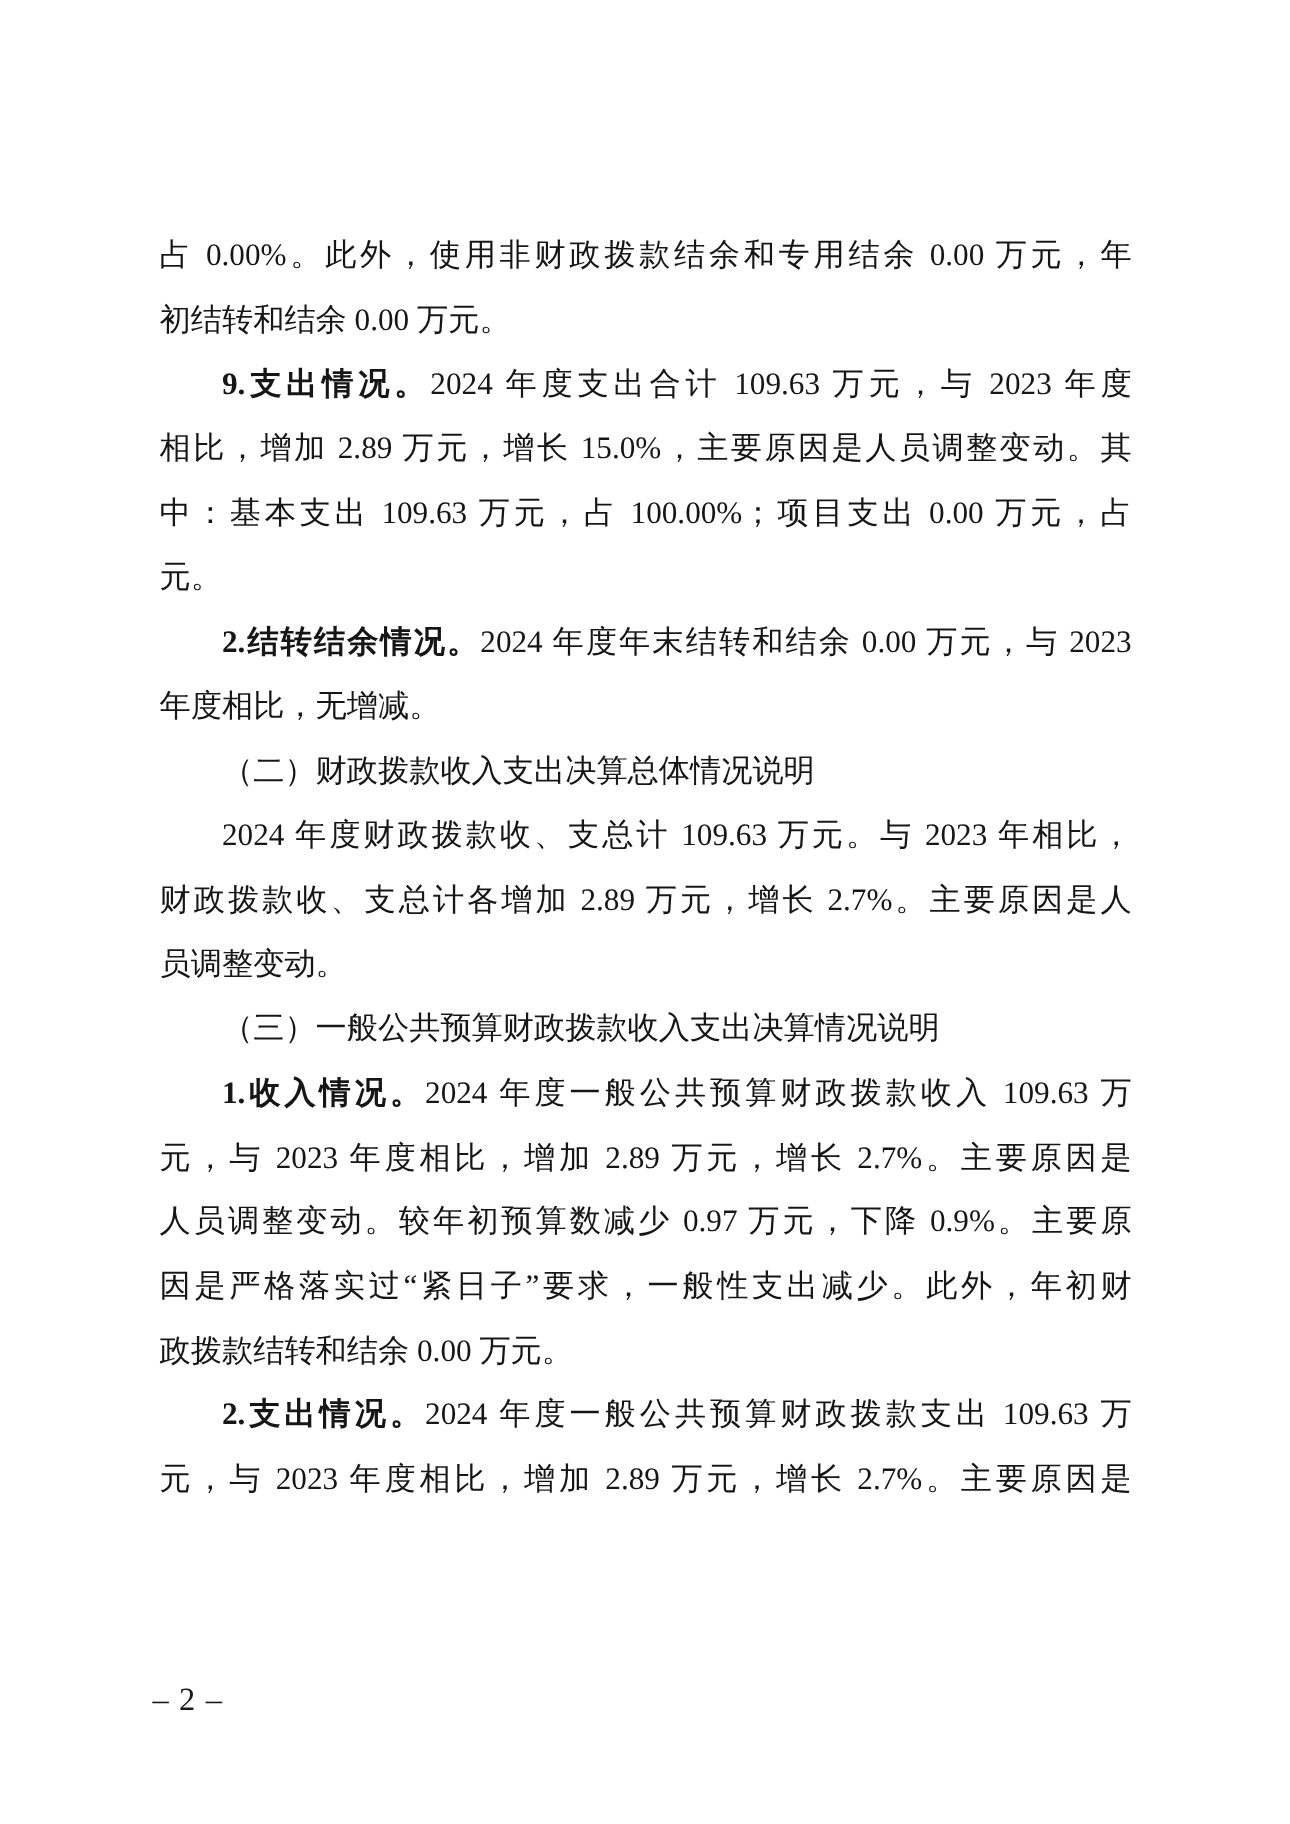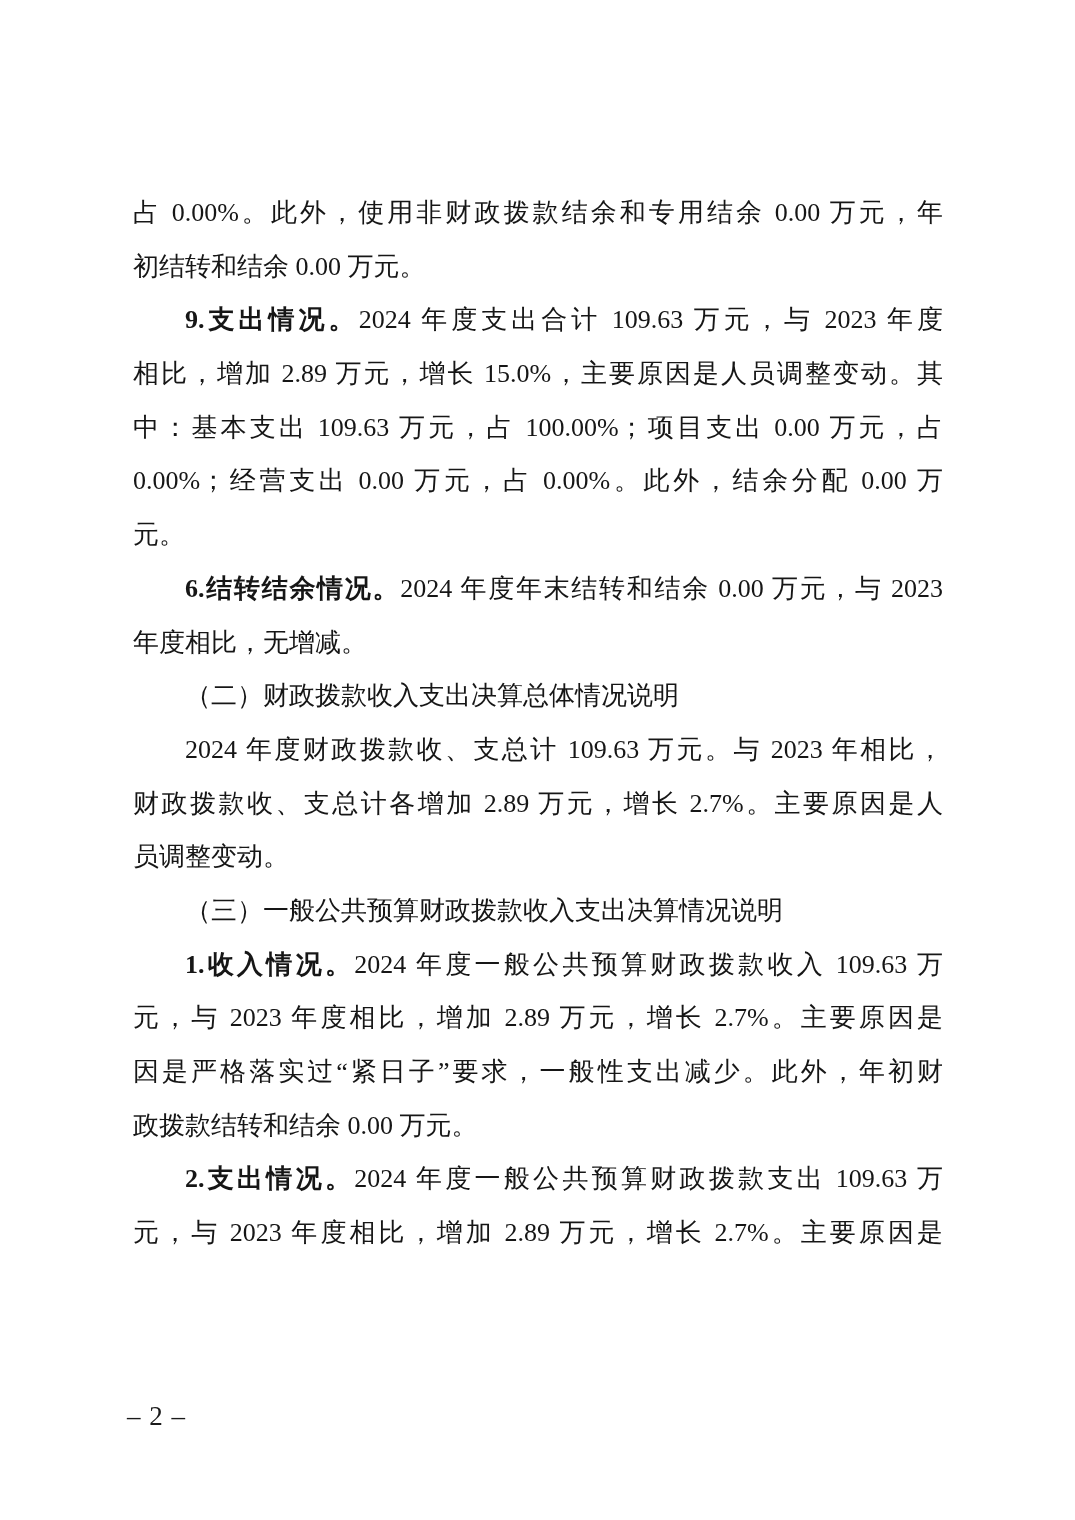--- a/index.html
+++ b/index.html
@@ -51,30 +51,30 @@
 </head>
 <body>
 
 <div class="page">
   <div class="content">
       <div class="line fill"><span class="run">占 0.00%。此外，使用非财政拨款结余和专用结余 0.00 万元，年</span></div>
       <div class="line"><span class="run">初结转和结余 0.00 万元。</span></div>
       <div class="line fill indent"><span class="run bold">9.支出情况。</span><span class="run">2024 年度支出合计 109.63 万元，与 2023 年度</span></div>
       <div class="line fill"><span class="run">相比，增加 2.89 万元，增长 15.0%，主要原因是人员调整变动。其</span></div>
       <div class="line fill"><span class="run">中：基本支出 109.63 万元，占 100.00%；项目支出 0.00 万元，占</span></div>
-      <div class="line fill"><span class="run">0.00%；经营支出 0.00 万元，占 0.00%。此外，结余分配 0.00 万</span></div>
       <div class="line"><span class="run">元。</span></div>
-      <div class="line fill indent"><span class="run bold">6.结转结余情况。</span><span class="run">2024 年度年末结转和结余 0.00 万元，与 2023</span></div>
+      <div class="line fill indent"><span class="run bold">2.结转结余情况。</span><span class="run">2024 年度年末结转和结余 0.00 万元，与 2023</span></div>
       <div class="line"><span class="run">年度相比，无增减。</span></div>
       <div class="line indent"><span class="run">（二）财政拨款收入支出决算总体情况说明</span></div>
       <div class="line fill indent"><span class="run">2024 年度财政拨款收、支总计 109.63 万元。与 2023 年相比，</span></div>
       <div class="line fill"><span class="run">财政拨款收、支总计各增加 2.89 万元，增长 2.7%。主要原因是人</span></div>
       <div class="line"><span class="run">员调整变动。</span></div>
       <div class="line indent"><span class="run">（三）一般公共预算财政拨款收入支出决算情况说明</span></div>
       <div class="line fill indent"><span class="run bold">1.收入情况。</span><span class="run">2024 年度一般公共预算财政拨款收入 109.63 万</span></div>
       <div class="line fill"><span class="run">元，与 2023 年度相比，增加 2.89 万元，增长 2.7%。主要原因是</span></div>
+      <div class="line fill"><span class="run">人员调整变动。较年初预算数减少 0.97 万元，下降 0.9%。主要原</span></div>
       <div class="line fill"><span class="run">因是严格落实过“紧日子”要求，一般性支出减少。此外，年初财</span></div>
       <div class="line"><span class="run">政拨款结转和结余 0.00 万元。</span></div>
       <div class="line fill indent"><span class="run bold">2.支出情况。</span><span class="run">2024 年度一般公共预算财政拨款支出 109.63 万</span></div>
       <div class="line fill"><span class="run">元，与 2023 年度相比，增加 2.89 万元，增长 2.7%。主要原因是</span></div>
     </div>
   <div class="page-number">– 2 –</div>
 </div>
 
 </body></html>

